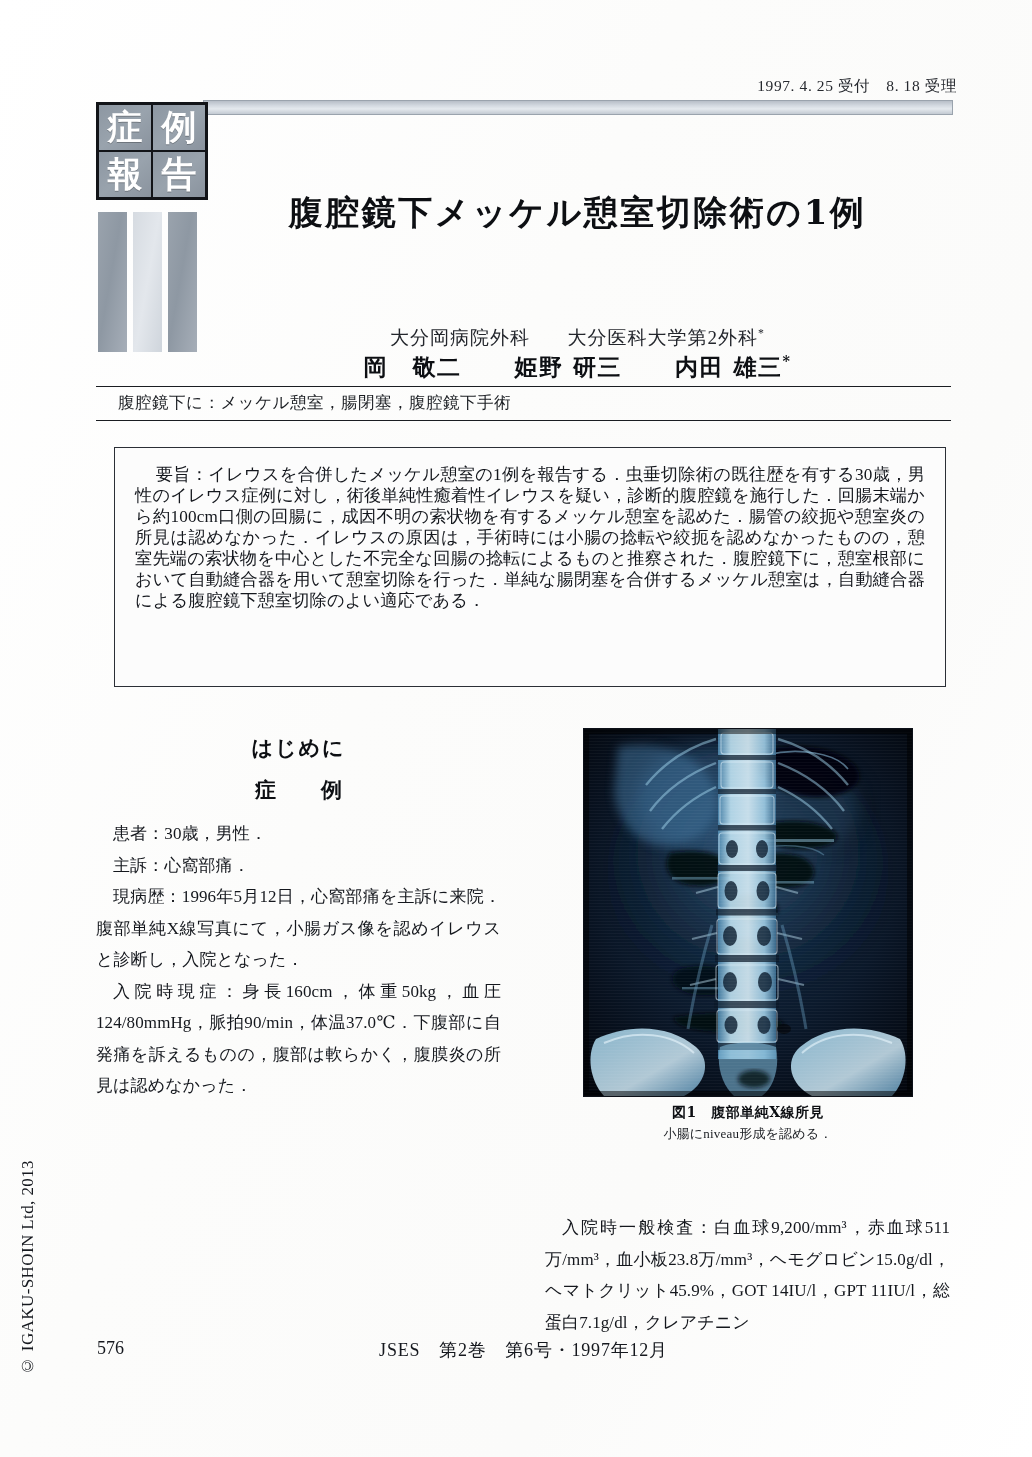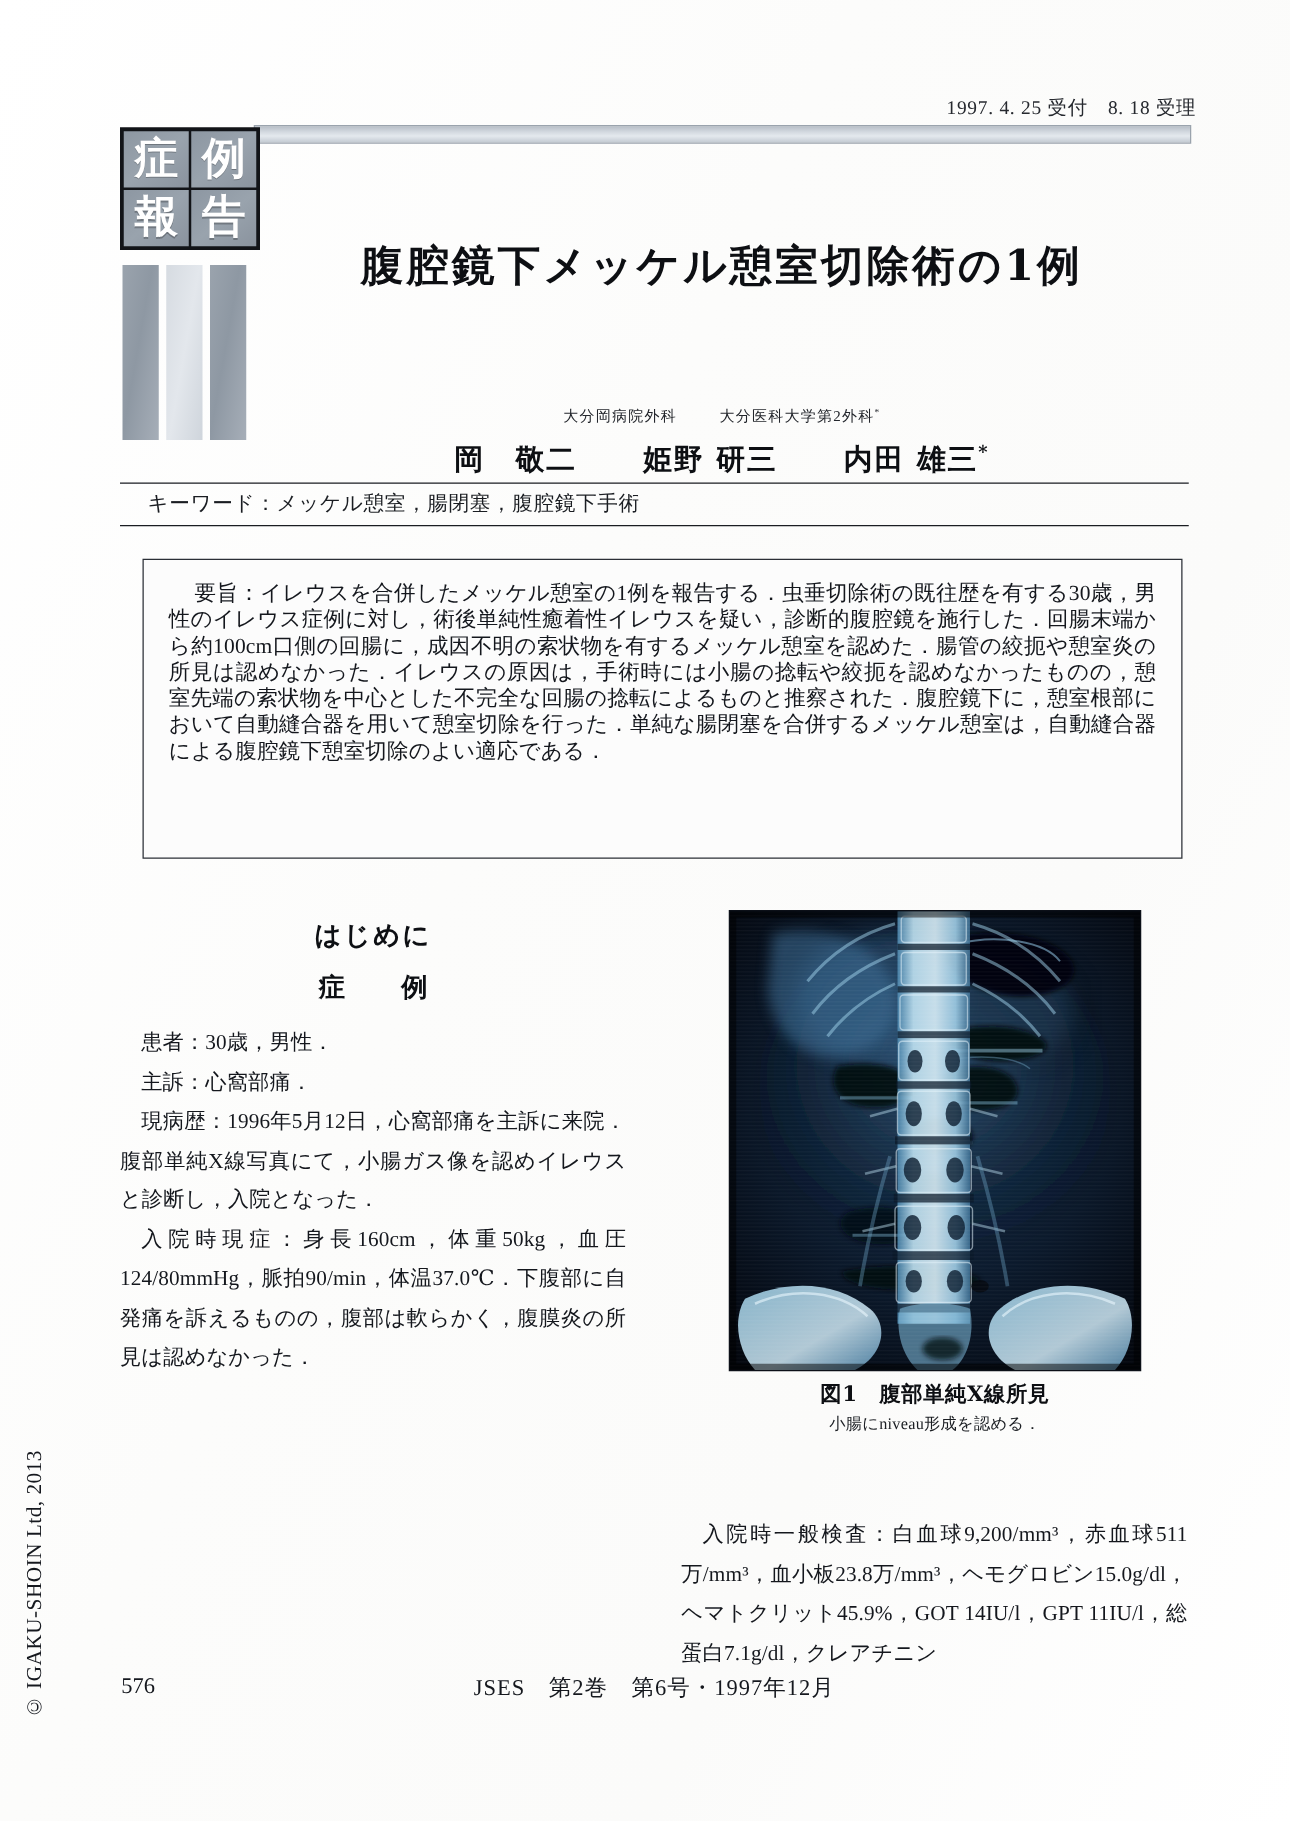--- a/index.html
+++ b/index.html
@@ -105,21 +105,21 @@
     color: #0d0f13;
   }
 
   
   #affiliations {
     position: absolute;
     left: 205px;
     top: 325px;
     width: 745px;
     text-align: center;
-    font-size: 12px;
+    font-size: 19px;
     letter-spacing: 1px;
     color: #23262c;
   }
   #affiliations .aff-gap { display: inline-block; width: 26px; }
   #authors {
     position: absolute;
     left: 205px;
     top: 352px;
     width: 745px;
     text-align: center;
@@ -213,21 +213,21 @@
     background: #050a14;
     box-shadow: 0 0 0 1px #0c1018;
   }
   #xray svg { display: block; }
   #fig-caption {
     margin-top: 8px;
     text-align: center;
   }
   #fig-caption .fig-title {
     display: block;
-    font-size: 17px;
+    font-size: 14px;
     font-weight: bold;
     letter-spacing: 0.5px;
     font-family: "DejaVu Serif", "Liberation Serif", serif;
     color: #0d0f13;
     text-align: center;
   }
   #fig-caption .fig-sub {
     display: block;
     font-size: 13px;
     margin-top: 3px;
@@ -300,21 +300,21 @@
   </div>
 
   <div id="authors">
     <span>岡　敬二</span>
     <span class="auth-gap"></span>
     <span>姫野 研三</span>
     <span class="auth-gap"></span>
     <span>内田 雄三</span><span class="sup">*</span>
   </div>
 
-  <div id="keywords-band">キーワード：メッケル憩室，腸閉塞，腹腔鏡下手術</div>
+  <div id="keywords-band">腹腔鏡下に：メッケル憩室，腸閉塞，腹腔鏡下手術</div>
 
   <div id="abstract-box">
     <div id="abstract-text">要旨：イレウスを合併したメッケル憩室の1例を報告する．虫垂切除術の既往歴を有する30歳，男性のイレウス症例に対し，術後単純性癒着性イレウスを疑い，診断的腹腔鏡を施行した．回腸末端から約100cm口側の回腸に，成因不明の索状物を有するメッケル憩室を認めた．腸管の絞扼や憩室炎の所見は認めなかった．イレウスの原因は，手術時には小腸の捻転や絞扼を認めなかったものの，憩室先端の索状物を中心とした不完全な回腸の捻転によるものと推察された．腹腔鏡下に，憩室根部において自動縫合器を用いて憩室切除を行った．単純な腸閉塞を合併するメッケル憩室は，自動縫合器による腹腔鏡下憩室切除のよい適応である．</div>
   </div>
 
   <div class="col" id="col-left">
     <div class="section-heading">はじめに</div>
 
     <div class="section-heading spaced">症　例</div>
     <p class="body">患者：30歳，男性．</p>

